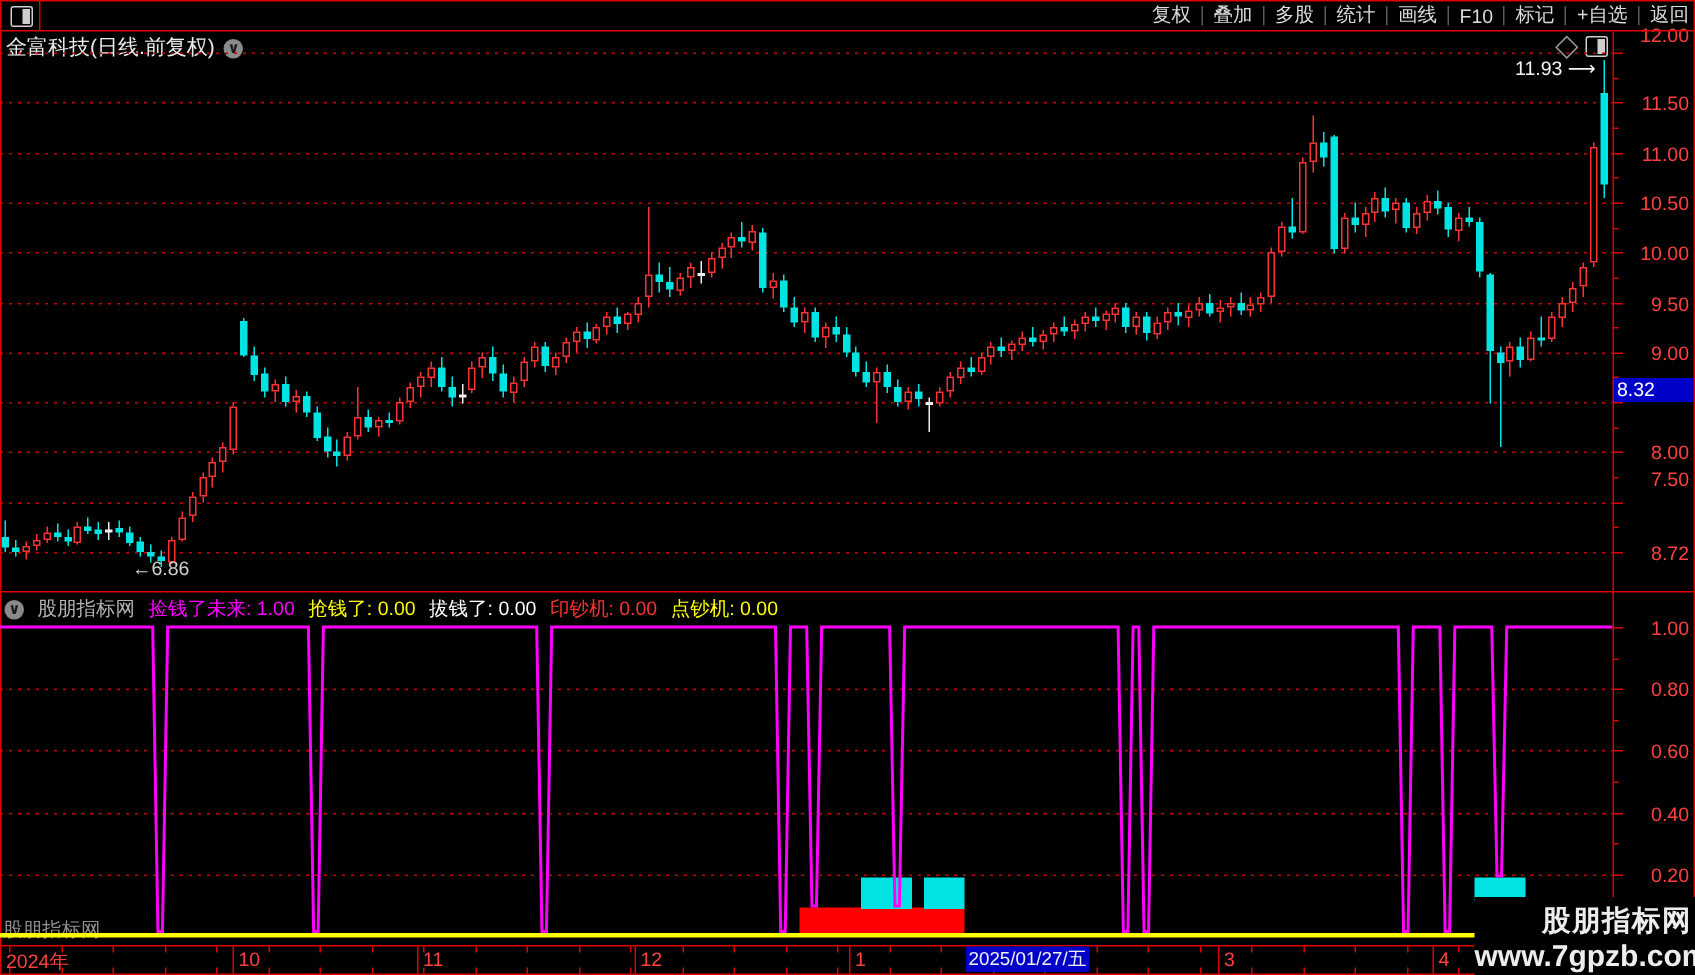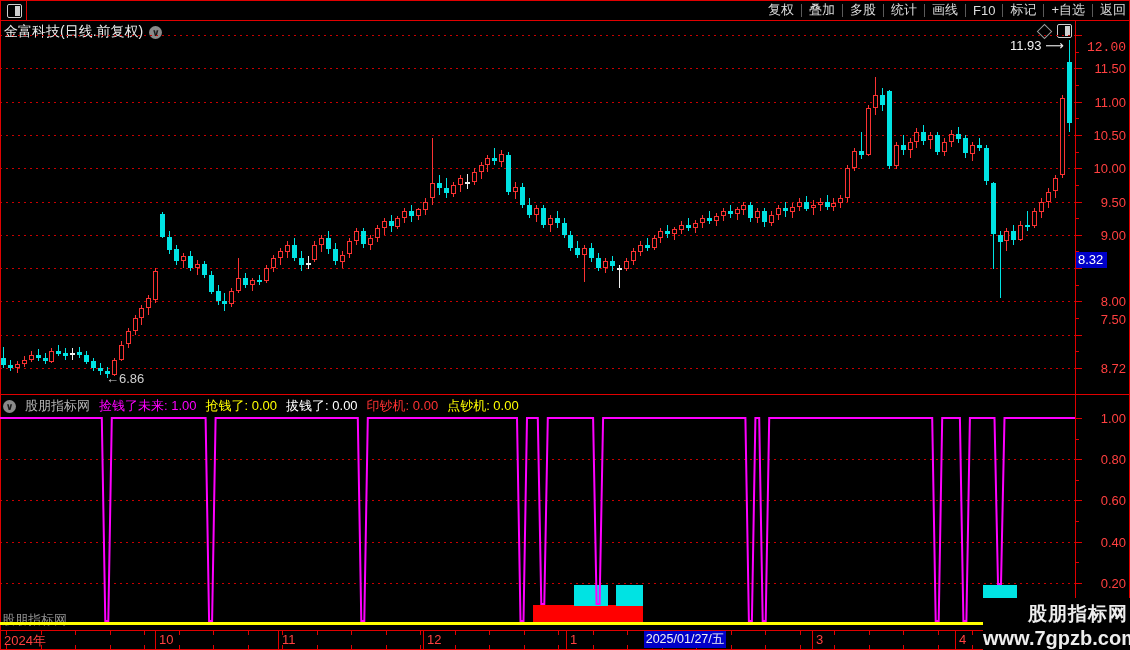--- a/index.html
+++ b/index.html
@@ -15,21 +15,21 @@
   .tb-item{cursor:pointer;white-space:nowrap;}
   .tb-item.active{color:#00e5e5;}
   .tb-sep{width:1px;height:13px;background:#5a5a5a;margin:0 7px;}
   .winicon{position:relative;width:13px;height:12px;border:1px solid #cfcfcf;border-radius:2px;background:#000;}
   .winicon::after{content:"";position:absolute;right:1px;top:1px;bottom:1px;width:5px;background:#cfcfcf;}
   #title-row{position:absolute;left:4px;top:23px;display:flex;align-items:center;gap:6px;color:#ececec;font-size:14px;}
   .circ-chev{width:13px;height:13px;border-radius:50%;background:#8a8a8a;color:#1a1a1a;font-size:10px;line-height:13px;text-align:center;font-weight:bold;}
   .pricelabel{position:absolute;font-size:13px;color:#ff4040;text-align:right;width:48px;}
   .candle-wick{position:absolute;width:1px;}
   .candle-body{position:absolute;width:5px;box-sizing:border-box;}
-  #cur-price{position:absolute;left:1076px;width:31px;height:16px;background:#0000c8;color:#fff;font-size:13px;line-height:16px;padding-left:2px;box-sizing:border-box;}
+  #cur-price{position:absolute;left:1076px;width:53px;height:16px;background:#0000c8;color:#fff;font-size:13px;line-height:16px;padding-left:2px;box-sizing:border-box;}
   #low-note,#high-note{position:absolute;color:#d8d8d8;font-size:13px;white-space:nowrap;}
   #panel-header{position:absolute;left:3px;top:397px;display:flex;align-items:center;gap:9px;font-size:13px;white-space:nowrap;}
   #note{position:absolute;left:2px;top:611px;color:#8f8f8f;font-size:13px;z-index:3;}
   #yellow-base{position:absolute;left:0;top:622px;width:1076px;height:3px;background:#ffff00;z-index:4;}
   .blk{position:absolute;z-index:2;}
   #dateaxis{position:absolute;left:0;top:631px;width:1130px;height:18px;font-size:13px;color:#ff4040;}
   .datelabel{position:absolute;top:1px;}
   #datebox{position:absolute;left:644px;top:0px;width:82px;height:17px;background:#0000c8;color:#f0f0f0;font-size:12.5px;line-height:17px;text-align:center;z-index:2;}
   #watermark{position:absolute;left:983px;top:598px;width:147px;height:52px;background:#000;z-index:6;text-align:right;color:#ededed;}
   #wm1{font-size:19px;font-weight:bold;margin:3px 2px 0 0;letter-spacing:1px;}
@@ -85,21 +85,21 @@
       <div class="grid" style="left:0;top:68px;width:1075px;"></div>
       <div class="grid" style="left:0;top:102px;width:1075px;"></div>
       <div class="grid" style="left:0;top:135px;width:1075px;"></div>
       <div class="grid" style="left:0;top:168px;width:1075px;"></div>
       <div class="grid" style="left:0;top:202px;width:1075px;"></div>
       <div class="grid" style="left:0;top:235px;width:1075px;"></div>
       <div class="grid" style="left:0;top:268px;width:1075px;"></div>
       <div class="grid" style="left:0;top:301px;width:1075px;"></div>
       <div class="grid" style="left:0;top:335px;width:1075px;"></div>
       <div class="grid" style="left:0;top:368px;width:1075px;"></div>
-      <div class="pricelabel" style="left:1078px;top:40px;font-family:Liberation Mono, monospace;">12.00</div>
+      <div class="pricelabel" style="left:1078px;top:16px;">12.00</div>
       <div class="pricelabel" style="left:1078px;top:61px;">11.50</div>
       <div class="pricelabel" style="left:1078px;top:95px;">11.00</div>
       <div class="pricelabel" style="left:1078px;top:128px;">10.50</div>
       <div class="pricelabel" style="left:1078px;top:161px;">10.00</div>
       <div class="pricelabel" style="left:1078px;top:195px;">9.50</div>
       <div class="pricelabel" style="left:1078px;top:228px;">9.00</div>
       <div class="pricelabel" style="left:1078px;top:294px;">8.00</div>
       <div class="pricelabel" style="left:1078px;top:312px;">7.50</div>
       <div class="pricelabel" style="left:1078px;top:361px;">8.72</div>
       <div class="tick" style="left:1076px;top:368px;width:6px;height:1px;"></div>
@@ -520,21 +520,21 @@
       <div class="tick" style="left:903px;top:631px;width:1px;height:4px;"></div>
       <div class="tick" style="left:903px;top:645px;width:1px;height:4px;"></div>
       <div class="tick" style="left:938px;top:631px;width:1px;height:4px;"></div>
       <div class="tick" style="left:938px;top:645px;width:1px;height:4px;"></div>
       <div class="tick" style="left:972px;top:631px;width:1px;height:4px;"></div>
       <div class="tick" style="left:972px;top:645px;width:1px;height:4px;"></div>
     </div>
 
   <div id="cur-price" style="top:252px;">8.32</div>
 
-  <div id="low-note" style="left:106px;top:371px;color:#cfcfcf;text-align:center;">←6.86</div>
+  <div id="low-note" style="left:88px;top:371px;color:#cfcfcf;text-align:center;">←6.86</div>
   <div id="high-note" style="left:1010px;top:38px;color:#f2f2f2;">11.93 ⟶</div>
 
   <div id="panel-header">
     <span class="circ-chev">∨</span>
     <span style="color:#b4b4b4;">股朋指标网</span>
   <span style="color: rgb(255, 0, 255);">捡钱了未来: 1.00</span>
       <span style="color: rgb(255, 255, 0);">抢钱了: 0.00</span>
       <span style="color: rgb(255, 255, 255);">拔钱了: 0.00</span>
       <span style="color: rgb(255, 50, 50);">印钞机: 0.00</span>
       <span style="color: rgb(255, 255, 0);">点钞机: 0.00</span>

